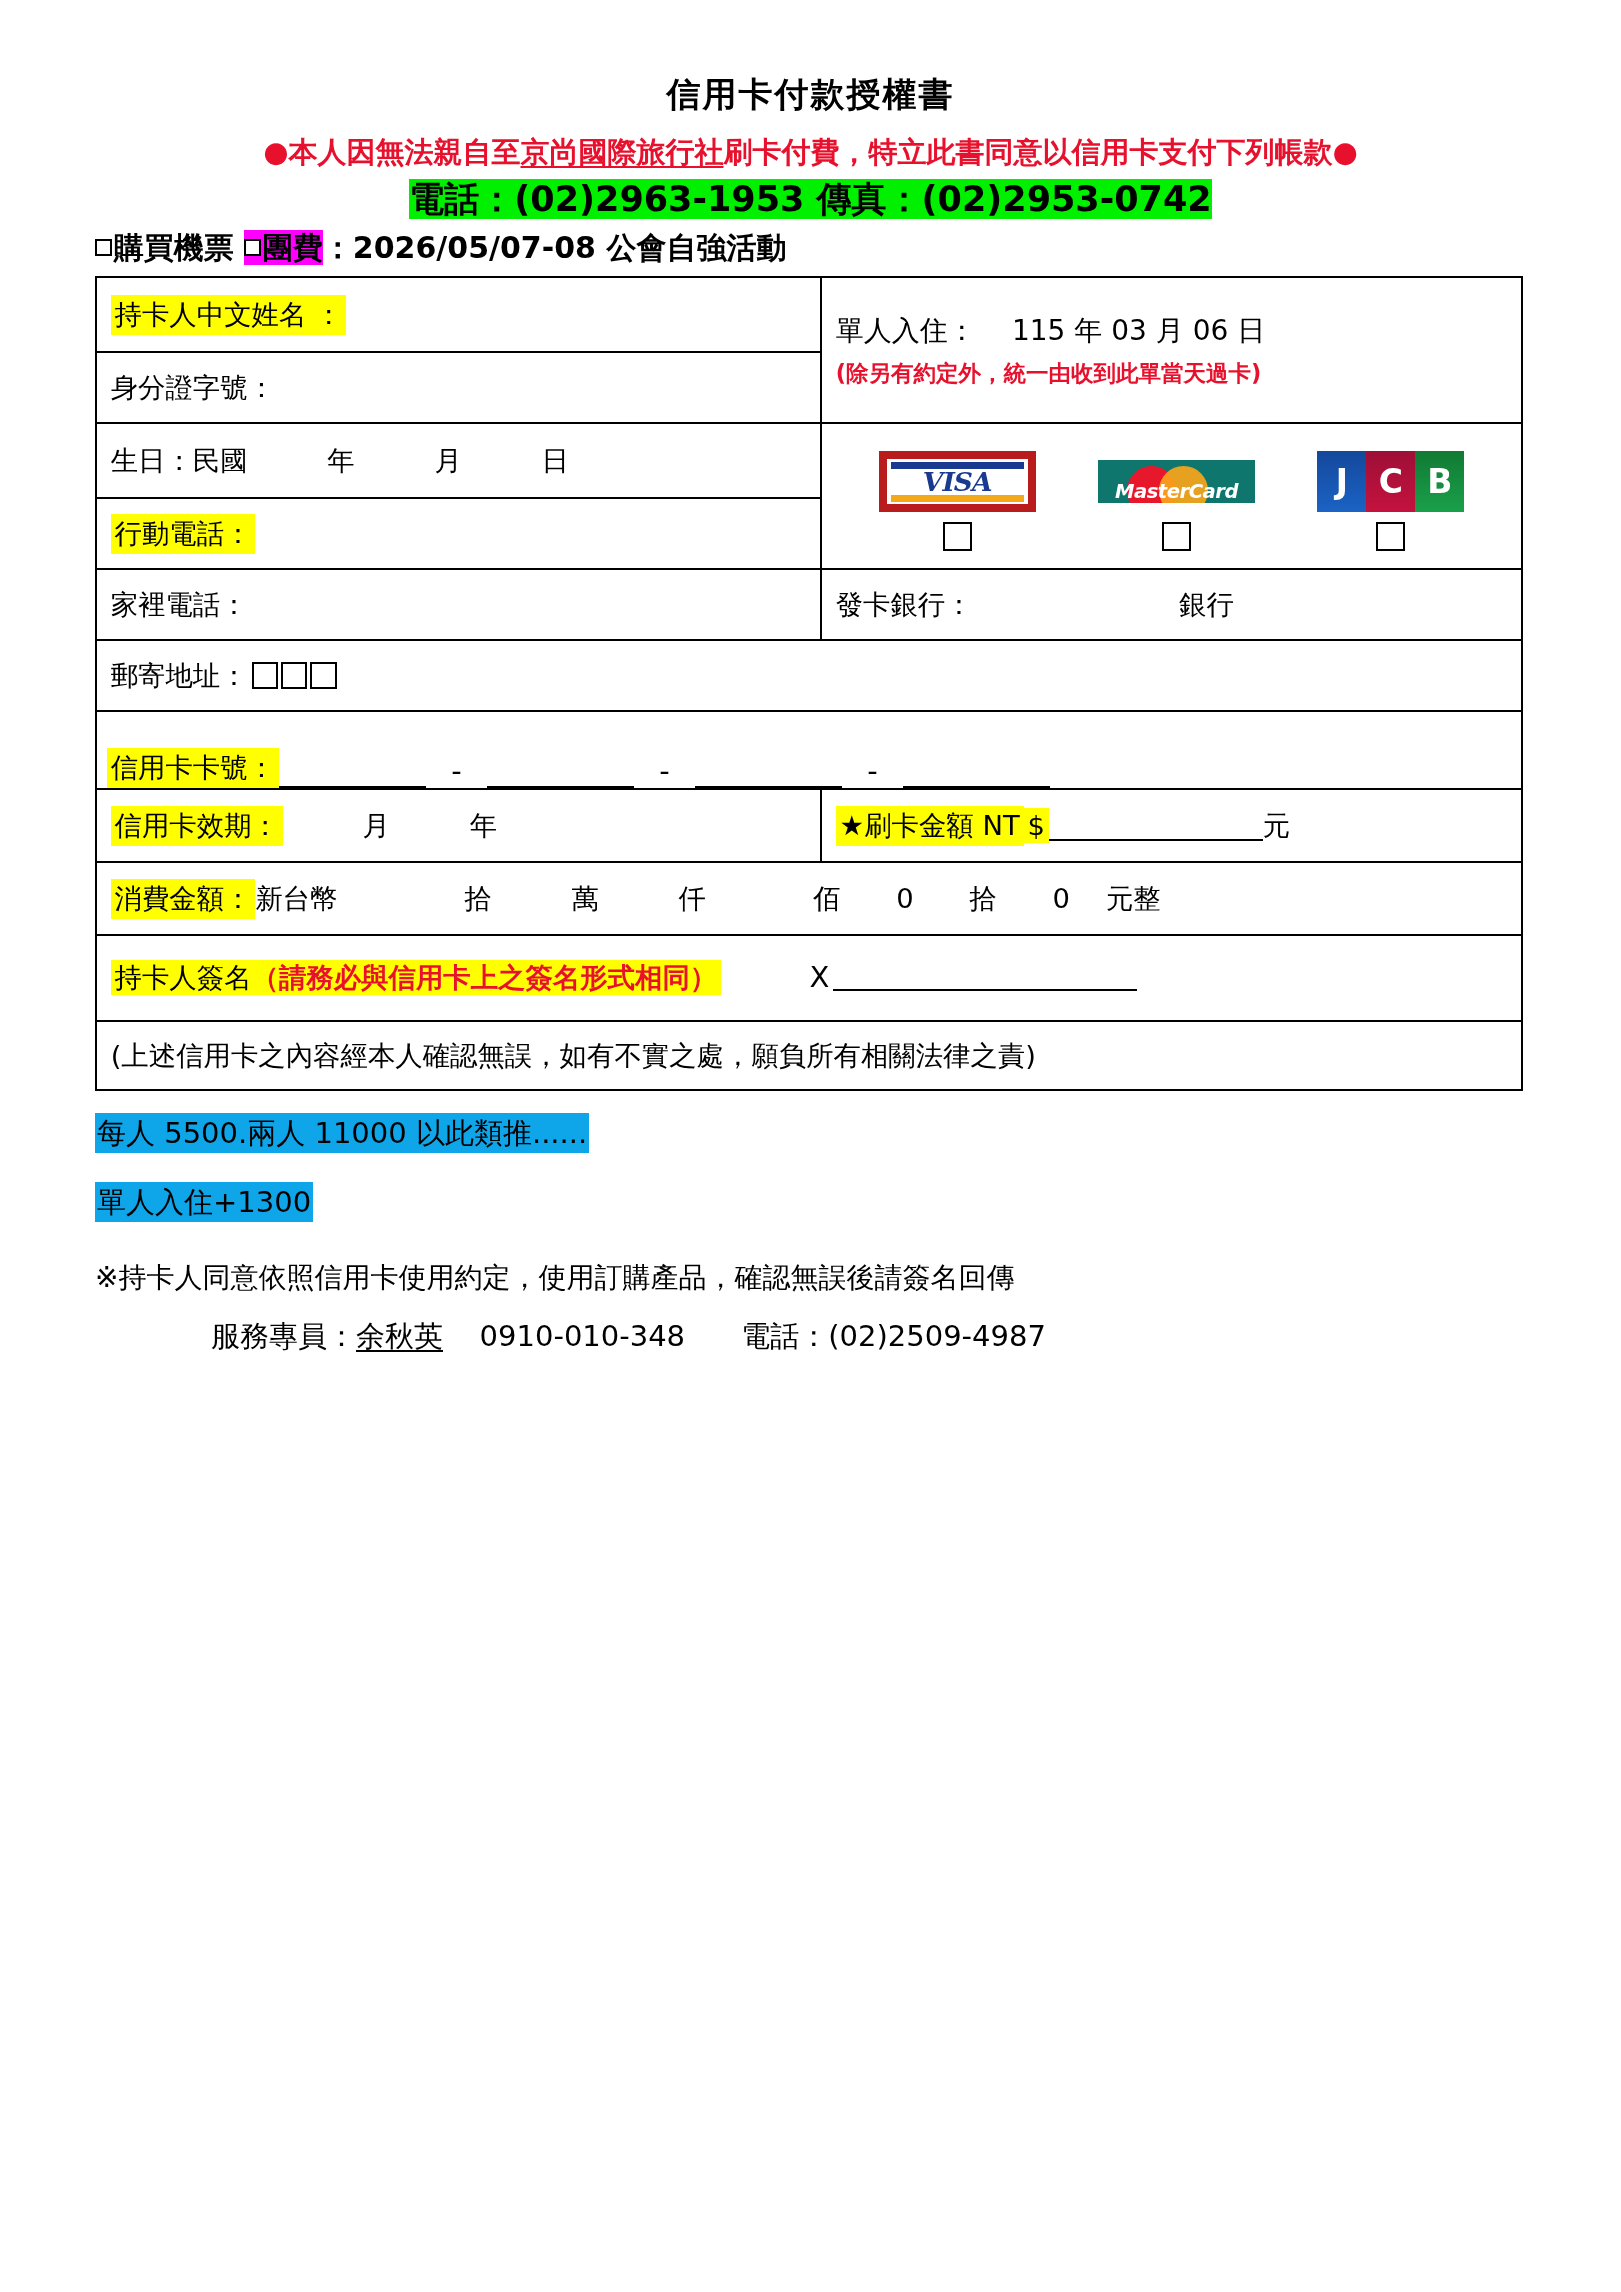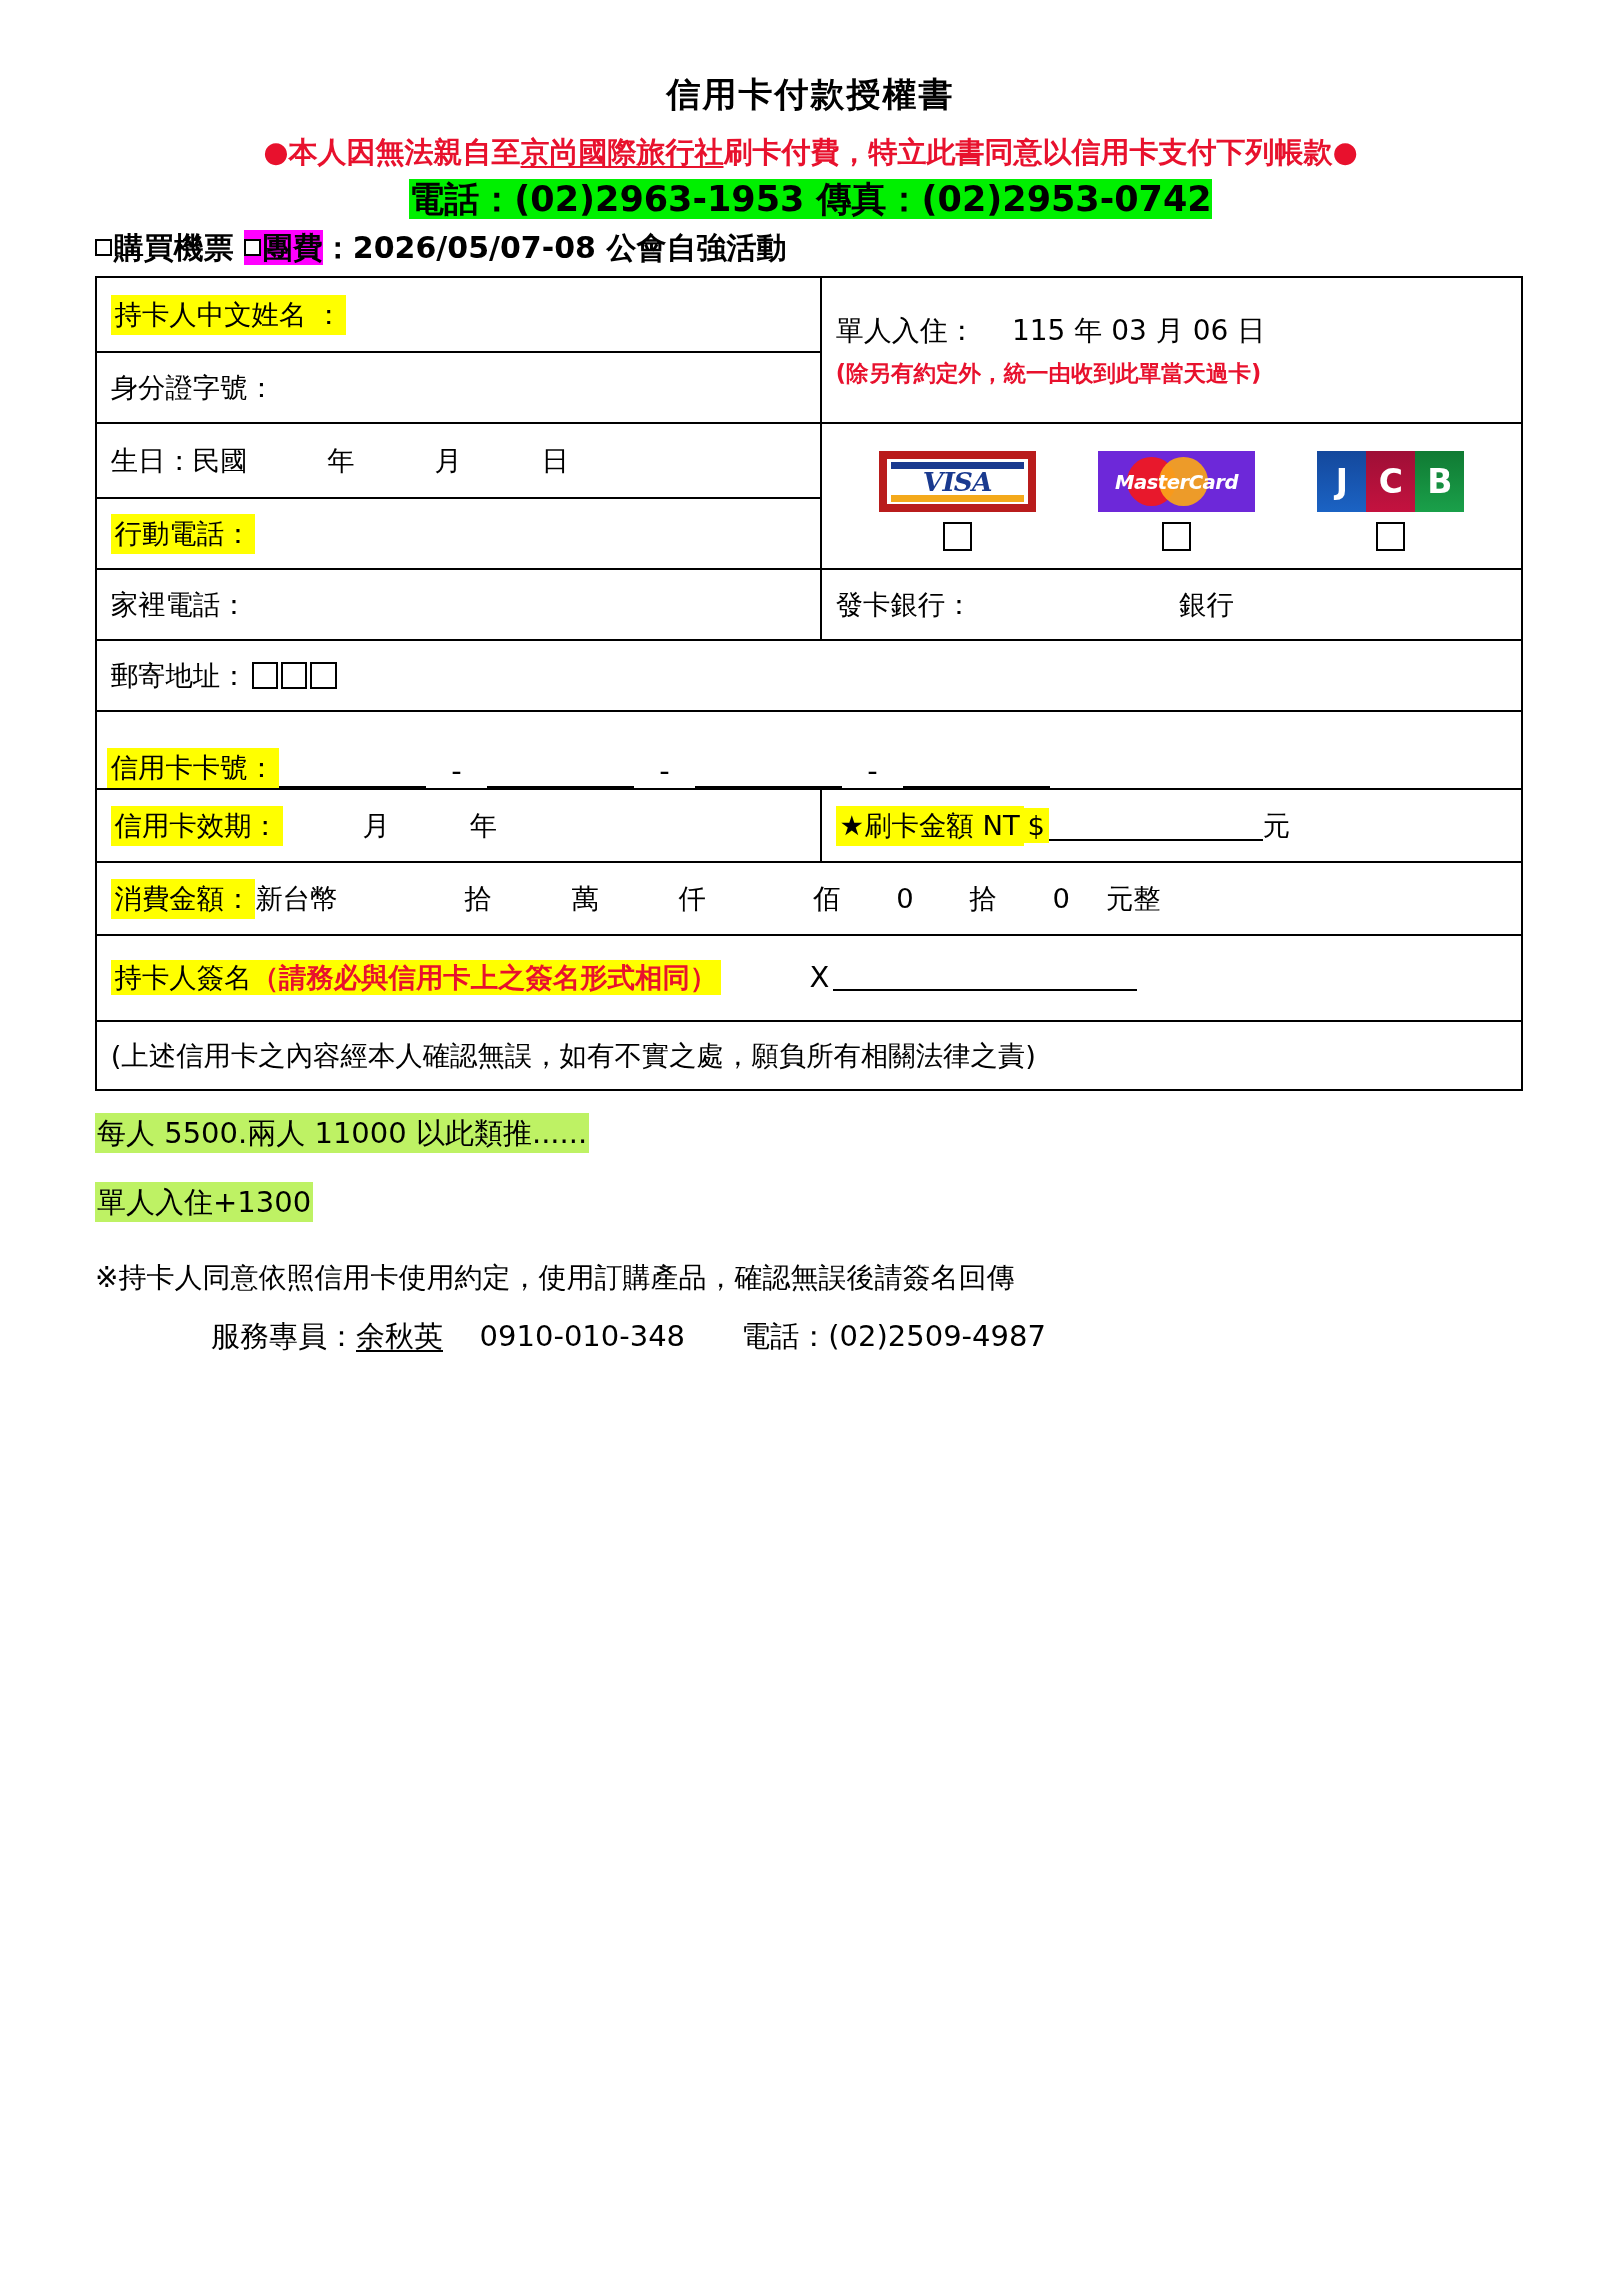--- a/index.html
+++ b/index.html
@@ -149,22 +149,22 @@
     font-weight: bold;
     font-size: 26.5px;
     color: #1a3a8f;
     line-height: 1;
     letter-spacing: -1px;
   }
   .visa .bar-bot { height: 12.7px; background: #f4a91b; margin: 0 3.9px 2.9px 3.9px; }
 
   
   .mc {
-    width: 157px; height: 61px;
-    background: #6d28d9;
+    width: 157px; height: 43px;
+    background: #0f766e;
     position: relative;
     overflow: hidden;
   }
   .mc .c-red, .mc .c-yel {
     position: absolute; top: 5.9px;
     width: 49px; height: 49px; border-radius: 50%;
   }
   .mc .c-red { left: 29px; background: #e8182c; }
   .mc .c-yel { left: 61px; background: #f9a51a; opacity: .92; }
   .mc .mc-word {
@@ -236,21 +236,21 @@
   }
   .decl-text { font-size: 27.4px; }
 
   
   .note-green {
     margin-left: 95px;
     margin-top: 23.5px;
     font-size: 29px;
     line-height: 1.3;
   }
-  .note-green span { background: #bef264; padding: 2.9px 2px; }
+  .note-green span { background: #0ea5e9; padding: 2.9px 2px; }
   .note-star {
     margin-left: 95px;
     margin-top: 39px;
     font-size: 28px;
     line-height: 1.3;
   }
   .note-red {
     margin-left: 95px;
     margin-top: 17.6px;
     font-size: 28px;

